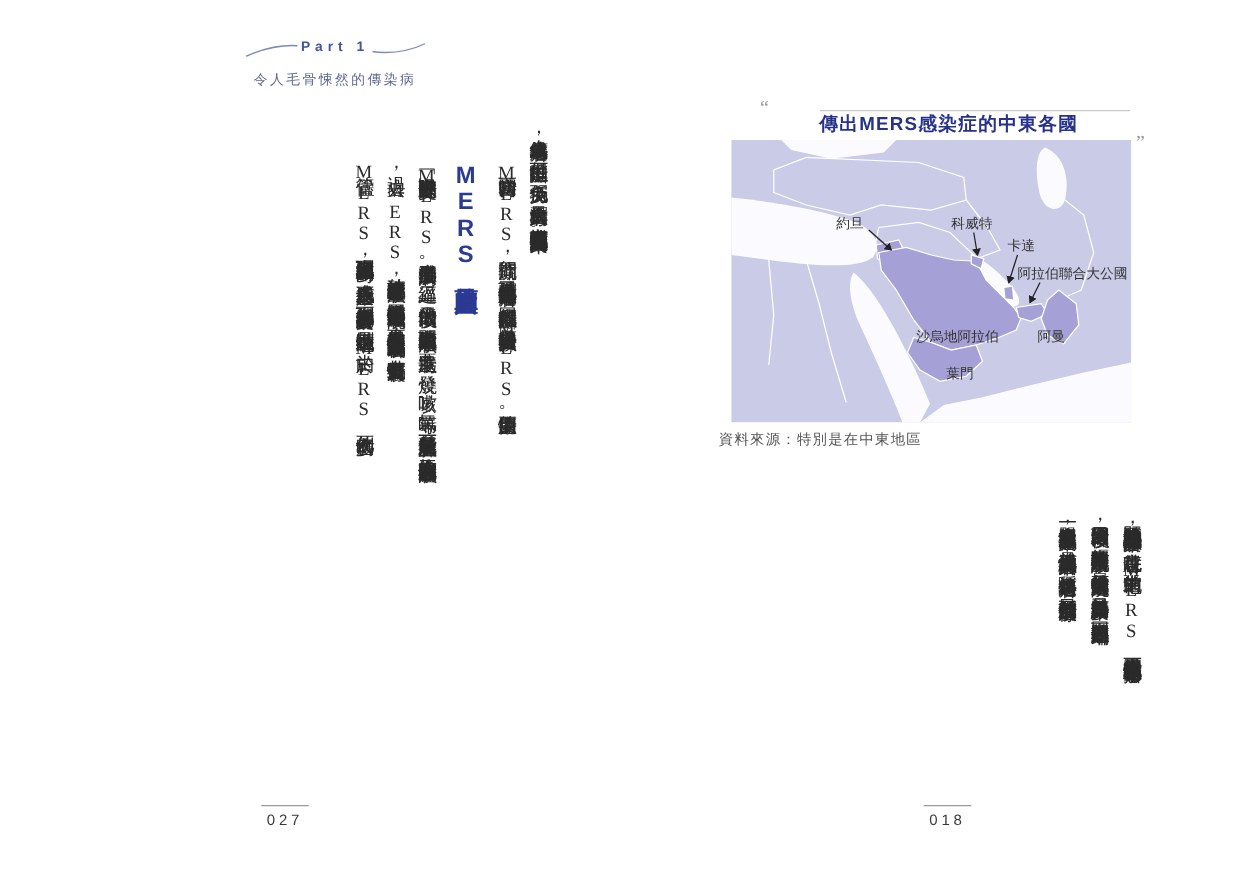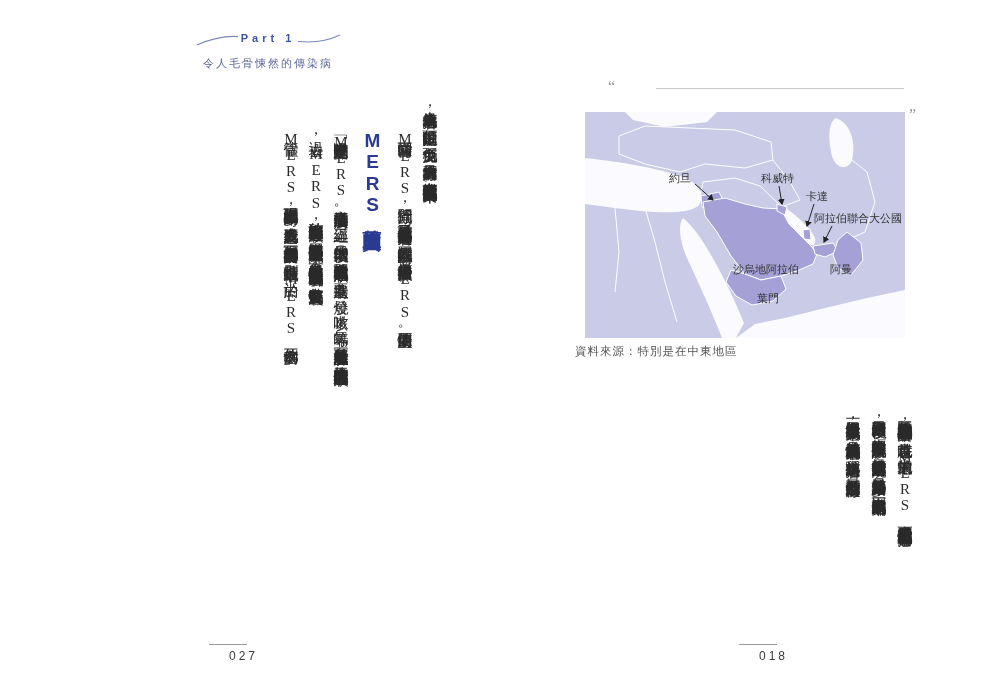--- a/index.html
+++ b/index.html
@@ -37,21 +37,21 @@
   .map-title .q.open{left:-14px;top:-2px;}
   .map-title .q.close{right:-20px;bottom:-6px;}
 
   #map-svg{position:absolute;left:585px;top:112px;}
   .map-label{font-family:"Liberation Sans",sans-serif;font-size:11px;fill:#333333;}
   .map-source{position:absolute;left:575px;top:344px;font-family:"Liberation Sans",sans-serif;
               font-size:11.5px;letter-spacing:1px;color:#555555;}
 
   
   .pagerule{position:absolute;width:38px;height:1px;background:#9a9a9a;top:644px;}
-  .pageno{position:absolute;top:649px;width:60px;text-align:right;
+  .pageno{position:absolute;top:649px;width:60px;text-align:center;
           font-family:"Liberation Sans",sans-serif;font-size:12px;letter-spacing:3px;color:#3a3a3a;}
 </style>
 </head>
 <body>
 
 <div id="page">
 
   <div class="part-header">
     <svg width="150" height="22" viewBox="0 0 150 22">
       <path d="M4,15 C24,6 42,4 60,9" fill="none" stroke="#7b89bd" stroke-width="1.1"></path>
@@ -66,20 +66,21 @@
     <p class="ind2">而當時韓國MERS流行期間，確實發現了幾名具備上述條件的超級傳播者。因此我們得以推斷，超級傳播者是擴大韓國MERS疫情的主要原因。</p>
     <h2>MERS的廬山真面目</h2>
     <p class="ind2">「中東呼吸症候群」是受到MERS病毒感染所引發的疾病。經過二～一〇天的潛伏期以後，患者會開始出現類似感冒的症狀，主要症狀為：發燒、咳嗽、喘氣等，甚至可能急速發展成重症肺炎。大約有三成的患者也會伴隨腹瀉症狀。</p>
     <p class="ind2">過去，MERS的確診患者全都會出現呼吸道症狀，幾乎都因為重症型急性呼吸道症狀而住院。而且嚴重的病毒性肺炎還會引發急性呼吸急促症候群或器官衰竭，其中有多數情況屬於腎衰竭。</p>
     <p class="ind2">儘管MERS出現到現在已經過四年多的時間，造成多人感染與死亡，然而到現在仍存留許多待解的疑雲。特別是在中東地區，由於MERS的死亡病例多</p>
   </div>
 
   <div class="map-title">
     <span class="q open">“</span>
     <div class="line-top"></div>
+    <div class="ttl">傳出MERS感染症的中東各國</div>
     <div class="line-bottom"></div>
     <span class="q close">”</span>
   </div>
 
   <svg id="map-svg" width="320" height="226" viewBox="0 0 320 226">
     <defs>
       <marker id="arw" markerWidth="7" markerHeight="7" refX="5" refY="3.5" orient="auto">
         <path d="M0,0 L6,3.5 L0,7 Z" fill="#222"></path>
       </marker>
     </defs>

